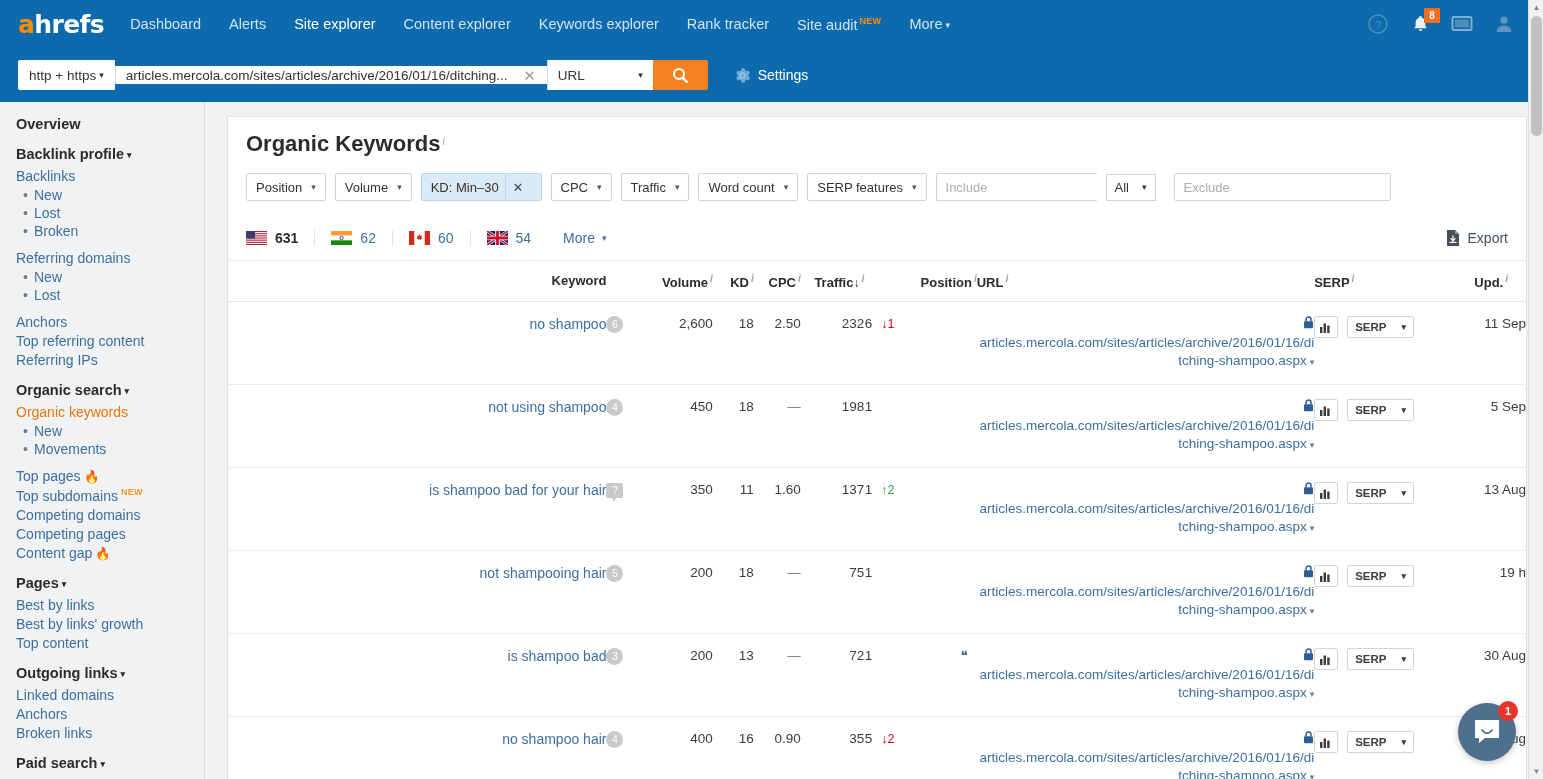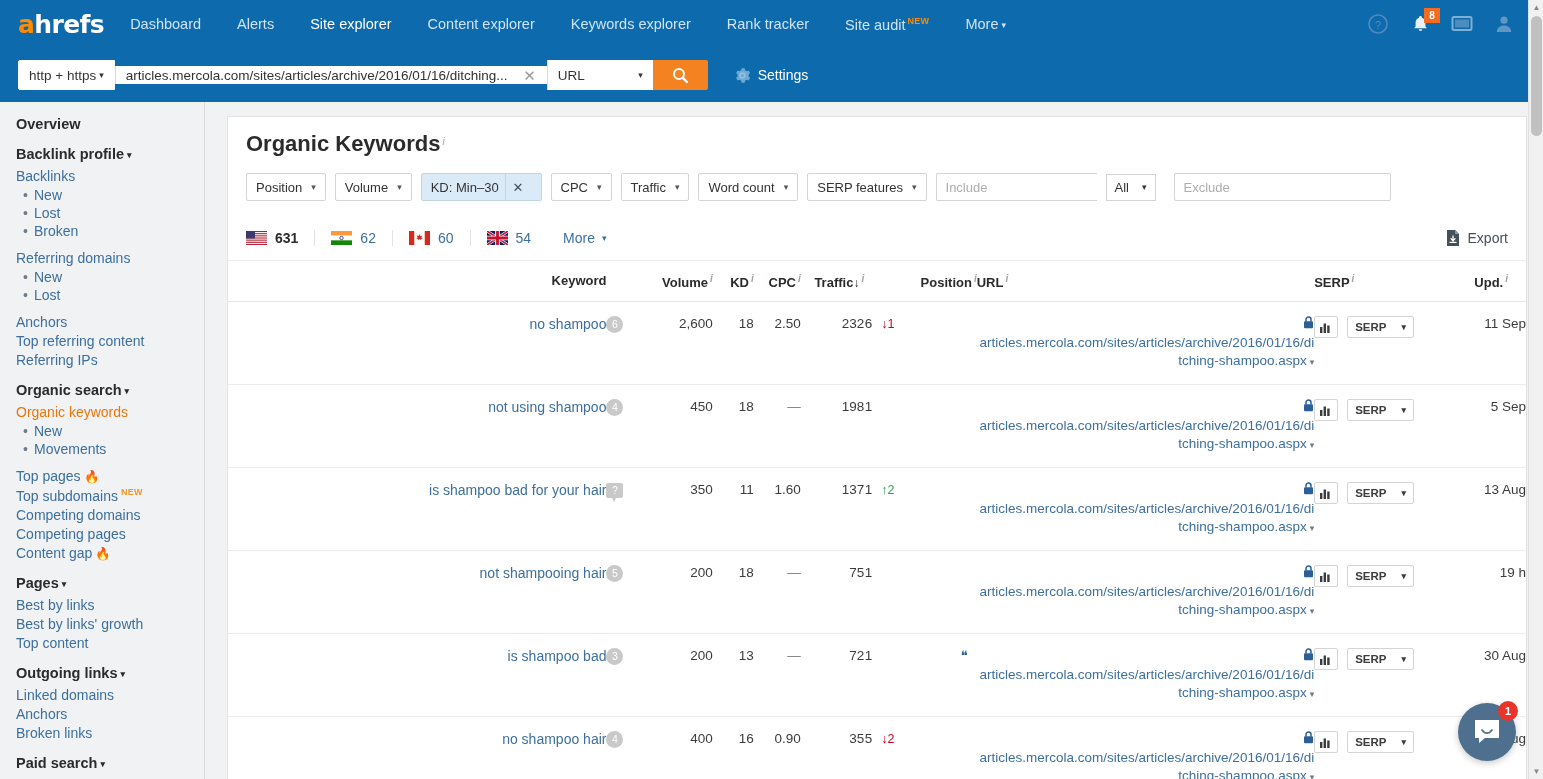--- a/index.html
+++ b/index.html
@@ -23,21 +23,21 @@
   .logo {
     font-size: 25px;
     font-weight: bold;
     color: #fff;
     letter-spacing: -0.6px;
     margin-right: 26px;
     line-height: 1;
     font-family: "DejaVu Sans", sans-serif;
   }
   .logo .a { color: #ff8c00; }
-  .nav-links { display: flex; align-items: center; gap: 36px; }
+  .nav-links { display: flex; align-items: center; gap: 28px; }
   .nav-link {
     color: #cfe3f3;
     font-size: 14.5px;
     text-decoration: none;
     white-space: nowrap;
     position: relative;
     cursor: pointer;
   }
   .nav-link.active { color: #ffffff; font-weight: normal; }
   .nav-badge-new {

